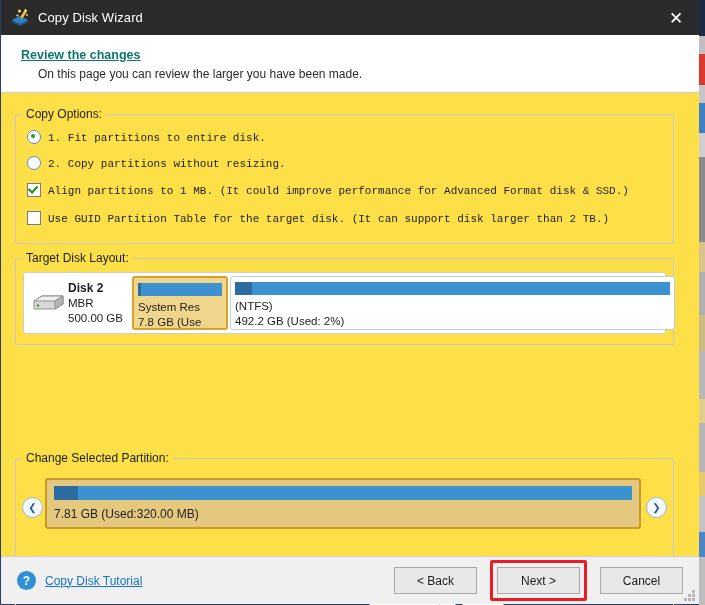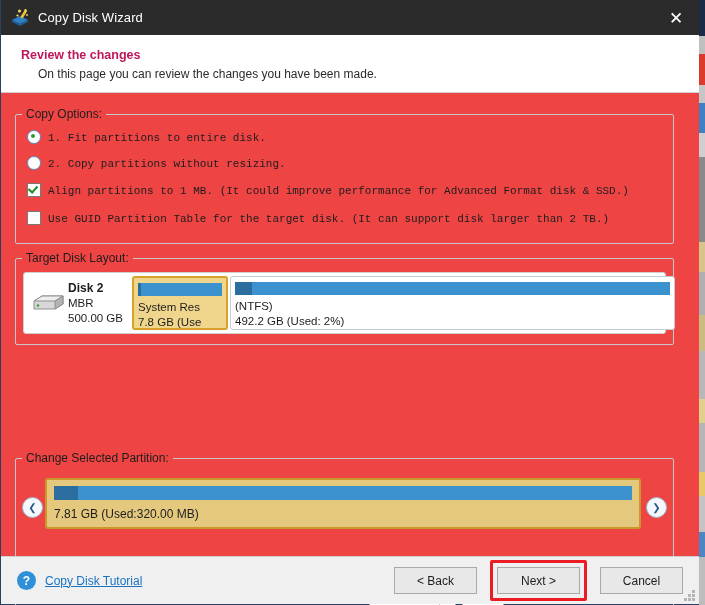--- a/index.html
+++ b/index.html
@@ -31,24 +31,24 @@
     position:absolute;right:0;top:0;width:46px;height:36px;
     display:flex;align-items:center;justify-content:center;
     color:#fff;font-size:17px;font-family:"DejaVu Sans",sans-serif;line-height:1;
     cursor:pointer;
   }
   
   #header{
     flex:none;background:#ffffff;padding:13px 0 11px 20px;
     border-bottom:1px solid #d0d0d0;
   }
-  #header .h-title{font-weight:bold;font-size:12.5px;color:#be185d;}
+  #header .h-title{font-weight:bold;font-size:12.5px;color:#0f766e;text-decoration:underline;}
   #header .h-sub{margin-top:5px;margin-left:17px;font-size:12px;color:#2b2b2b;}
   
-  #content{flex:1;background:#ef4444;position:relative;padding:0 14px;}
+  #content{flex:1;background:#fde047;position:relative;padding:0 14px;}
   fieldset.grp{
     border:1px solid #c8c8c8;border-radius:2px;margin:0;padding:0;
     background:transparent;position:absolute;
   }
   fieldset.grp > legend{
     font-size:12px;color:#1d1d1d;padding:0 4px;margin-left:6px;
   }
   
   #grp-copy{left:14px;top:14px;width:657px;height:135px;}
   .optrow{display:flex;align-items:flex-end;padding-left:11px;font-size:11px;color:#1d1d1d;font-family:Liberation Mono, monospace;}
@@ -176,21 +176,21 @@
         <circle cx="7.5" cy="7.5" r="1.1" fill="#f7e06a"></circle>
         <circle cx="17" cy="7" r="0.9" fill="#f7e06a"></circle>
       </svg>
     </div>
     <div class="tb-title">Copy Disk Wizard</div>
     <div id="close-btn">✕</div>
   </div>
 
   <div id="header">
     <div class="h-title">Review the changes</div>
-    <div class="h-sub">On this page you can review the changes you have been made.</div>
+    <div class="h-sub">On this page you can review the larger you have been made.</div>
   </div>
 
   <div id="content">
 
     <fieldset class="grp" id="grp-copy">
       <legend>Copy Options:</legend>
 
       <div class="optrow" id="opt1">
         <span class="radio on"></span>
         <span>1. Fit partitions to entire disk.</span>

